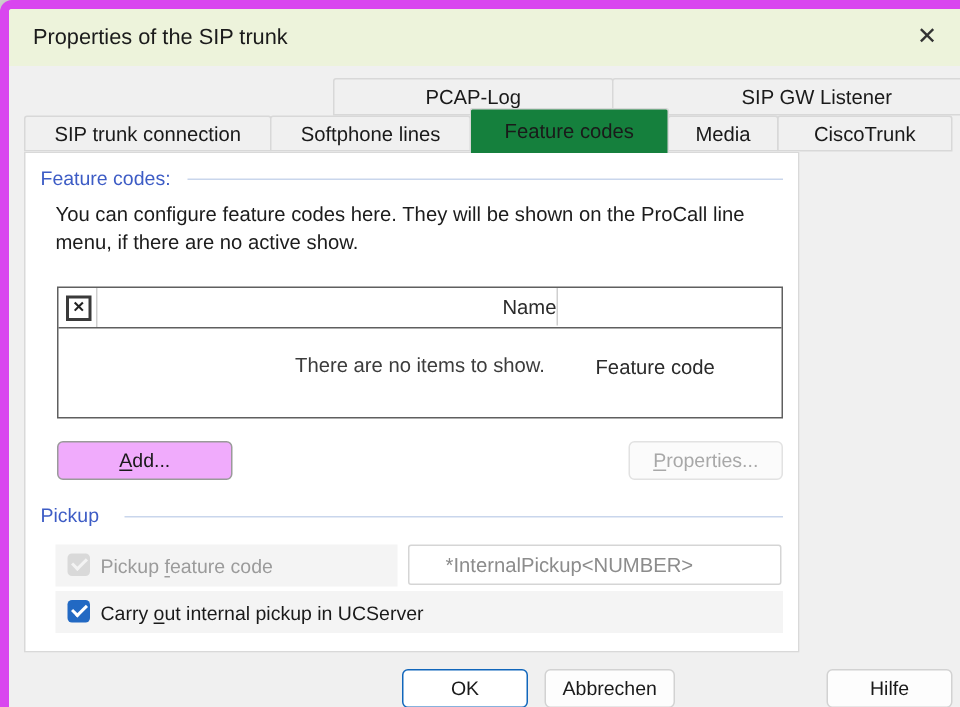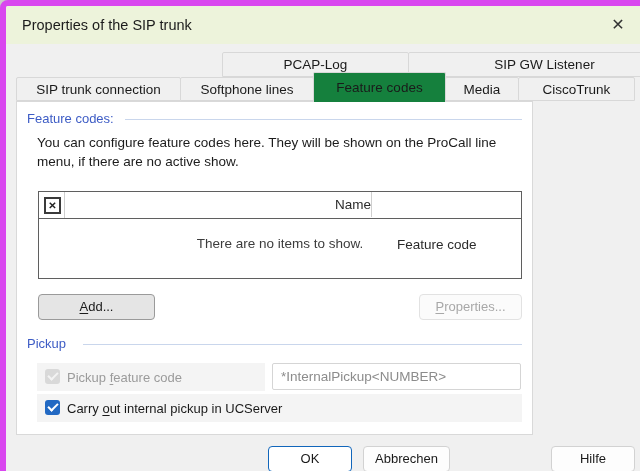--- a/index.html
+++ b/index.html
@@ -28,37 +28,37 @@
   .lv-header{position:absolute;left:0;top:0;right:0;height:26px;border-bottom:1px solid #5f5f5f;
              font-size:13.5px;color:#2b2b2b;}
   .lv-cell-check{position:absolute;left:0;top:0;width:25px;height:26px;border-right:1px solid #cfcfcf;}
   .selall{position:absolute;left:5px;top:5px;width:13px;height:13px;border:2px solid #3a3a3a;
           font-size:10px;font-weight:bold;line-height:13px;text-align:center;color:#222;cursor:pointer;}
   .lv-col-name{position:absolute;left:26px;top:0;width:307px;line-height:25px;padding-left:8px;
                border-right:1px solid #cfcfcf;box-sizing:border-box;cursor:pointer;text-align:right;}
   .lv-col-code{position:absolute;left:334px;top:0;right:0;line-height:25px;padding-left:24px;cursor:pointer;margin-top:40px;}
   .lv-empty{position:absolute;left:0;right:0;top:44px;text-align:center;font-size:13.5px;color:#3c3c3c;}
   
-  .btn{position:absolute;box-sizing:border-box;height:26px;border-radius:4px;background:#e5e5e5;
+  .btn{position:absolute;box-sizing:border-box;height:26px;border-radius:4px;background:#f0abfc;
        border:1px solid #9a9a9a;font-size:13px;color:#1a1a1a;text-align:center;line-height:24px;cursor:pointer;}
   .btn.disabled{border-color:#e2e2e2;background:#fbfbfb;color:#a8a8a8;cursor:default;}
   .accel{text-decoration:underline;text-underline-offset:2px;}
   
   .rowband{position:absolute;background:#f4f4f4;}
   .checkbox{position:absolute;width:15px;height:15px;border-radius:3px;cursor:pointer;}
   .checkbox .check{width:8px;height:4px;border-left:2px solid #fff;border-bottom:2px solid #fff;
                    transform:rotate(-45deg);margin:3px 0 0 3px;}
   .cb-disabled{background:#d9d9d9;}
   .cb-disabled .check{border-color:#f3f3f3;}
   .cb-checked{background:#2269c3;}
   .cblabel{position:absolute;font-size:13px;white-space:nowrap;}
   .cblabel.disabled{color:#9b9b9b;}
   .pickup-input{position:absolute;box-sizing:border-box;height:27px;border:1px solid #d5d5d5;
                 background:#fff;font-family:"Liberation Sans",sans-serif;font-size:13.5px;color:#8c8c8c;
-                padding:0 8px;border-radius:2px;}
+                padding:0 24px;border-radius:2px;}
   
   .footer-btn{position:absolute;top:440px;height:26px;box-sizing:border-box;border-radius:4px;
               background:#fdfdfd;border:1px solid #d2d2d2;font-size:13px;color:#1a1a1a;
               text-align:center;line-height:24px;cursor:pointer;}
   .footer-btn.default{background:#fff;border:1.5px solid #1166bb;line-height:23px;}
 </style>
 </head>
 <body>
 
 <div class="dialog">

